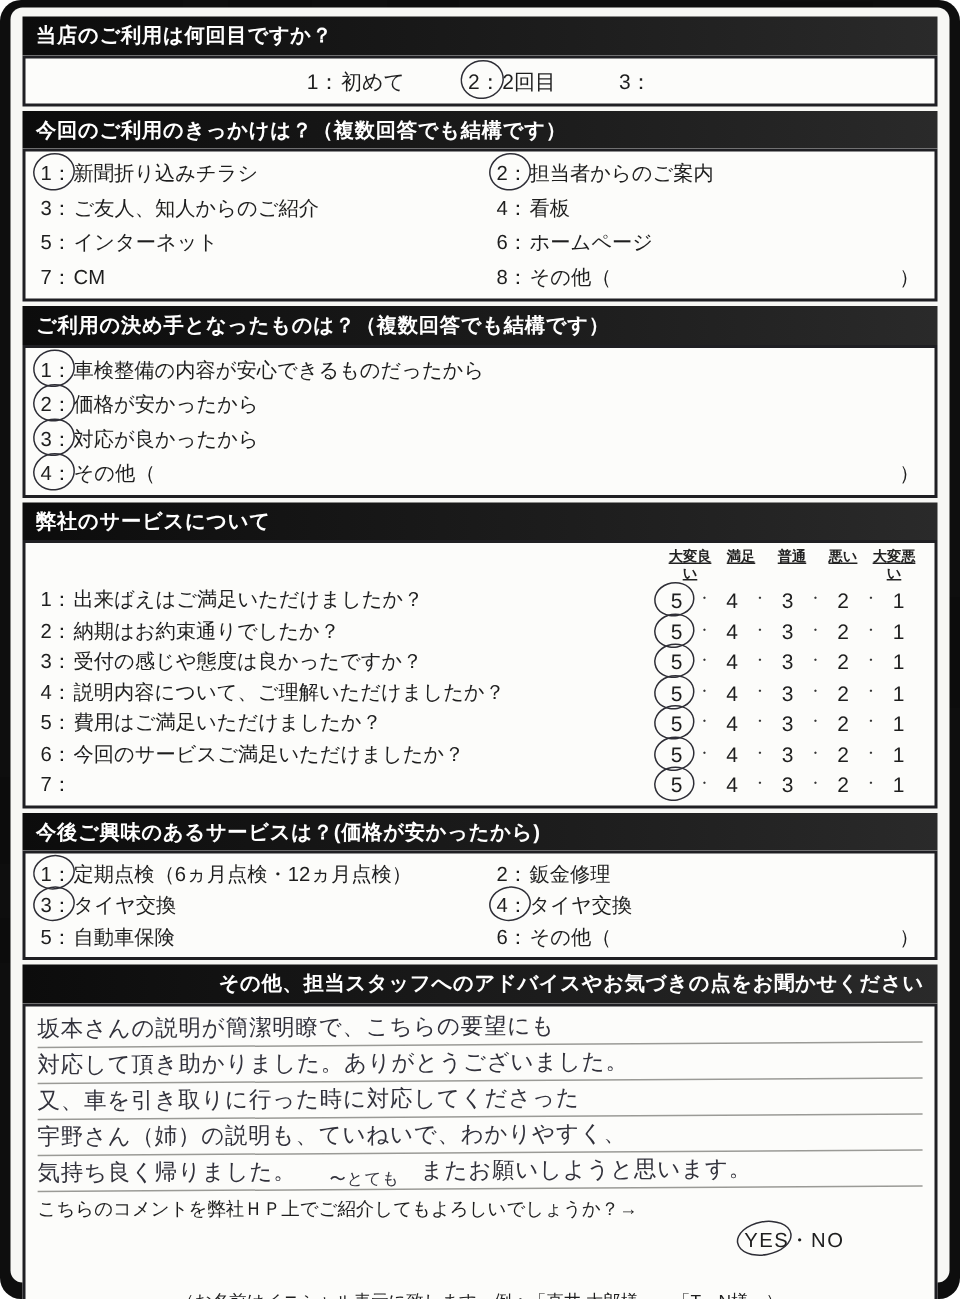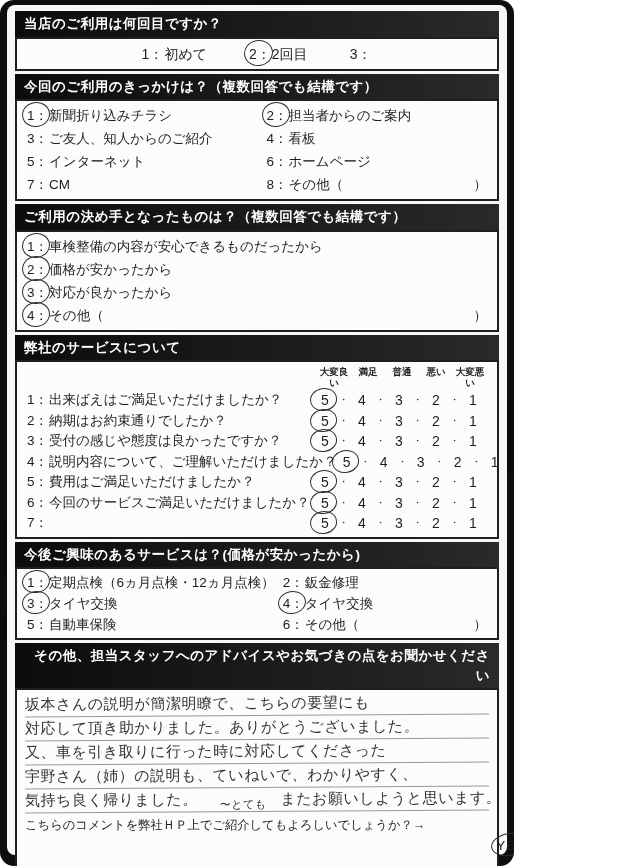--- a/index.html
+++ b/index.html
@@ -1,36 +1,36 @@
 <!DOCTYPE html>
 <html><head>
 <meta charset="utf-8">
 <style>
   html,body{margin:0;padding:0;background:#ffffff;}
-  .page{position:relative;width:514px;height:866px;background:#0e0e0e;border-radius:14px;overflow:hidden;
+  .page{position:relative;width:640px;height:866px;background:#0e0e0e;border-radius:14px;overflow:hidden;
         font-family:"Liberation Sans",sans-serif;color:#1e1e1e;}
   .paper{position:absolute;left:7px;right:7px;top:5px;bottom:11px;background:#f7f7f4;border-radius:8px;
          padding:6px 8px 0 8px;box-sizing:border-box;}
   .sec{margin-bottom:3px;}
   .sec-header{background:linear-gradient(90deg,#0c0c0c,#1d1d1d 60%,#2a2a2a);color:#fff;font-weight:bold;
               font-size:13.5px;line-height:1.45;padding:3px 9px;letter-spacing:.5px;}
   .box{border:2px solid #1f1f23;background:#fcfcfa;padding:3px 10px;}
   .row-center{display:flex;justify-content:center;gap:42px;line-height:24px;font-size:14px;}
   .grid2{display:grid;grid-template-columns:1.05fr 1fr;column-gap:8px;line-height:23px;font-size:13.5px;}
   .list{display:block;line-height:23px;font-size:13.5px;}
   .opt{display:flex;align-items:baseline;white-space:pre;}
   .opt .fill{flex:1;}
   .num{display:inline-block;margin-right:1px;}
   .circled{position:relative;display:inline-block;}
   .circled::after{content:"";position:absolute;left:-5px;right:-2px;top:-2px;bottom:0;
                   border:1.7px solid #2e2e36;border-radius:50%;transform:rotate(-10deg);pointer-events:none;}
   
   .rate-head{display:flex;align-items:flex-start;margin:2px 0 1px 0;}
   .rate-head .spacer{flex:1;}
-  .rate-head .col{width:34px;text-align:center;font-size:9.5px;font-weight:bold;line-height:1.15;color:#222;}
+  .rate-head .col{width:34px;text-align:center;font-size:9.5px;font-weight:bold;line-height:1.15;color:#222;text-decoration:underline;}
   .q-row{display:flex;align-items:center;line-height:20.5px;font-size:13.5px;}
   .q-row .q-label{flex:1;display:flex;white-space:pre;}
   .rating{display:flex;width:172px;align-items:center;}
   .rnum{width:20px;text-align:center;font-size:14px;}
   .rdot{width:17px;text-align:center;font-size:10px;color:#333;}
   
   .hand{font-family:"DejaVu Sans",sans-serif;color:#32323c;}
   .c-line{height:23px;line-height:22px;border-bottom:1px solid #9a9a96;font-size:15px;letter-spacing:.5px;
           transform:rotate(-.35deg);white-space:pre;overflow:visible;}
   .c-insert{font-size:11px;position:relative;top:4px;margin:0 14px 16px 22px;}

